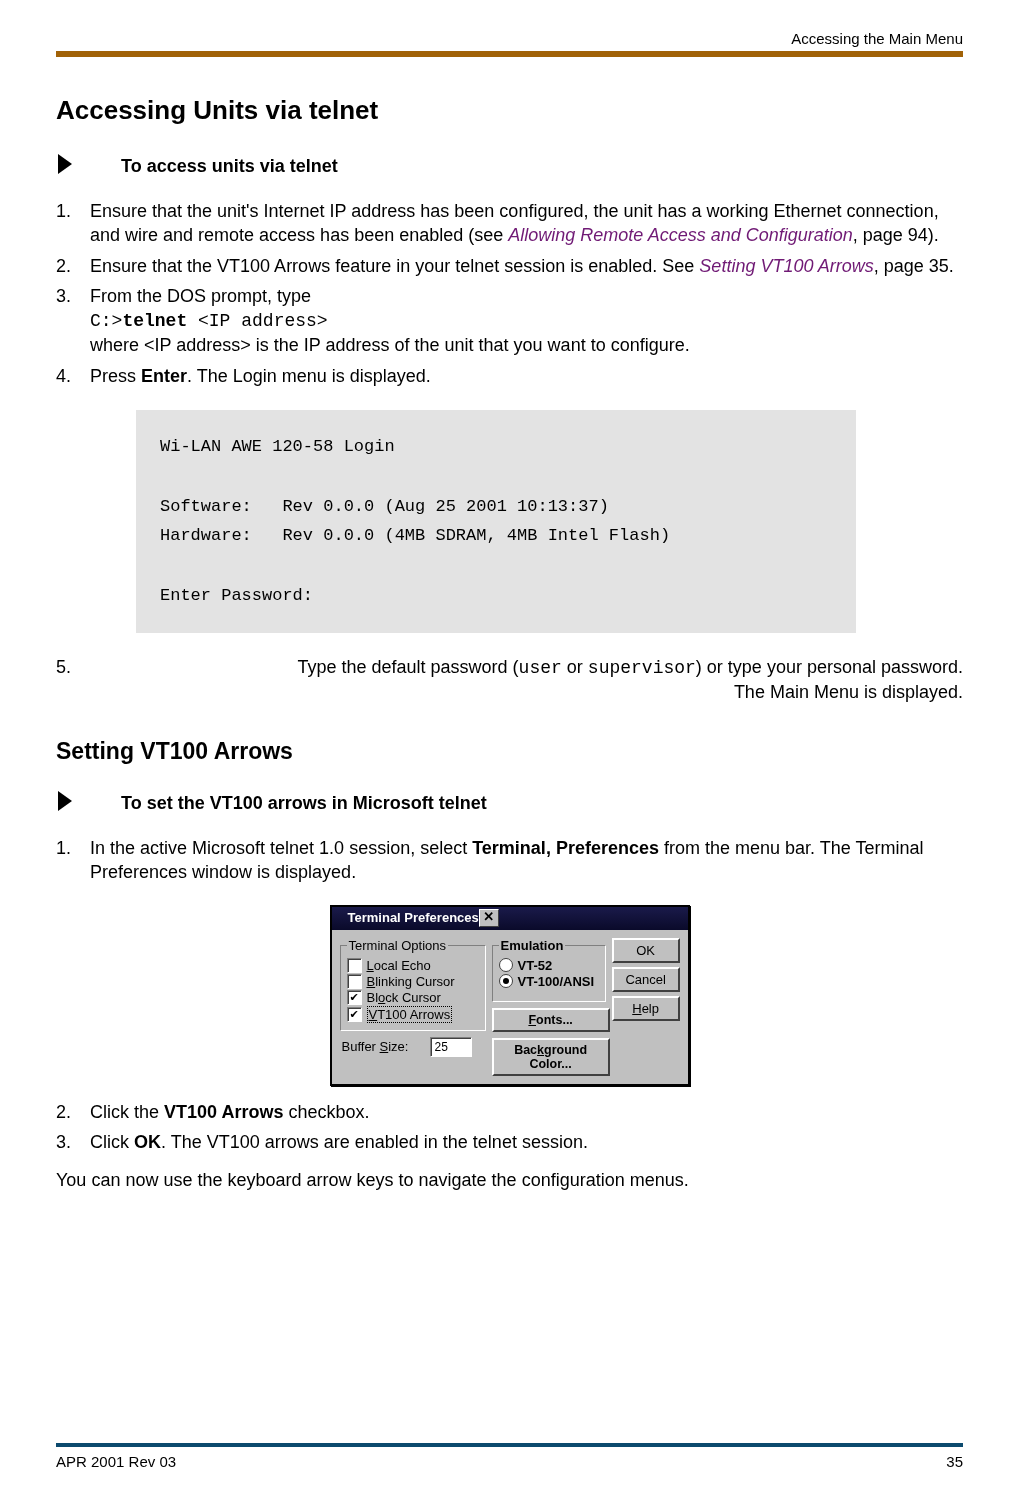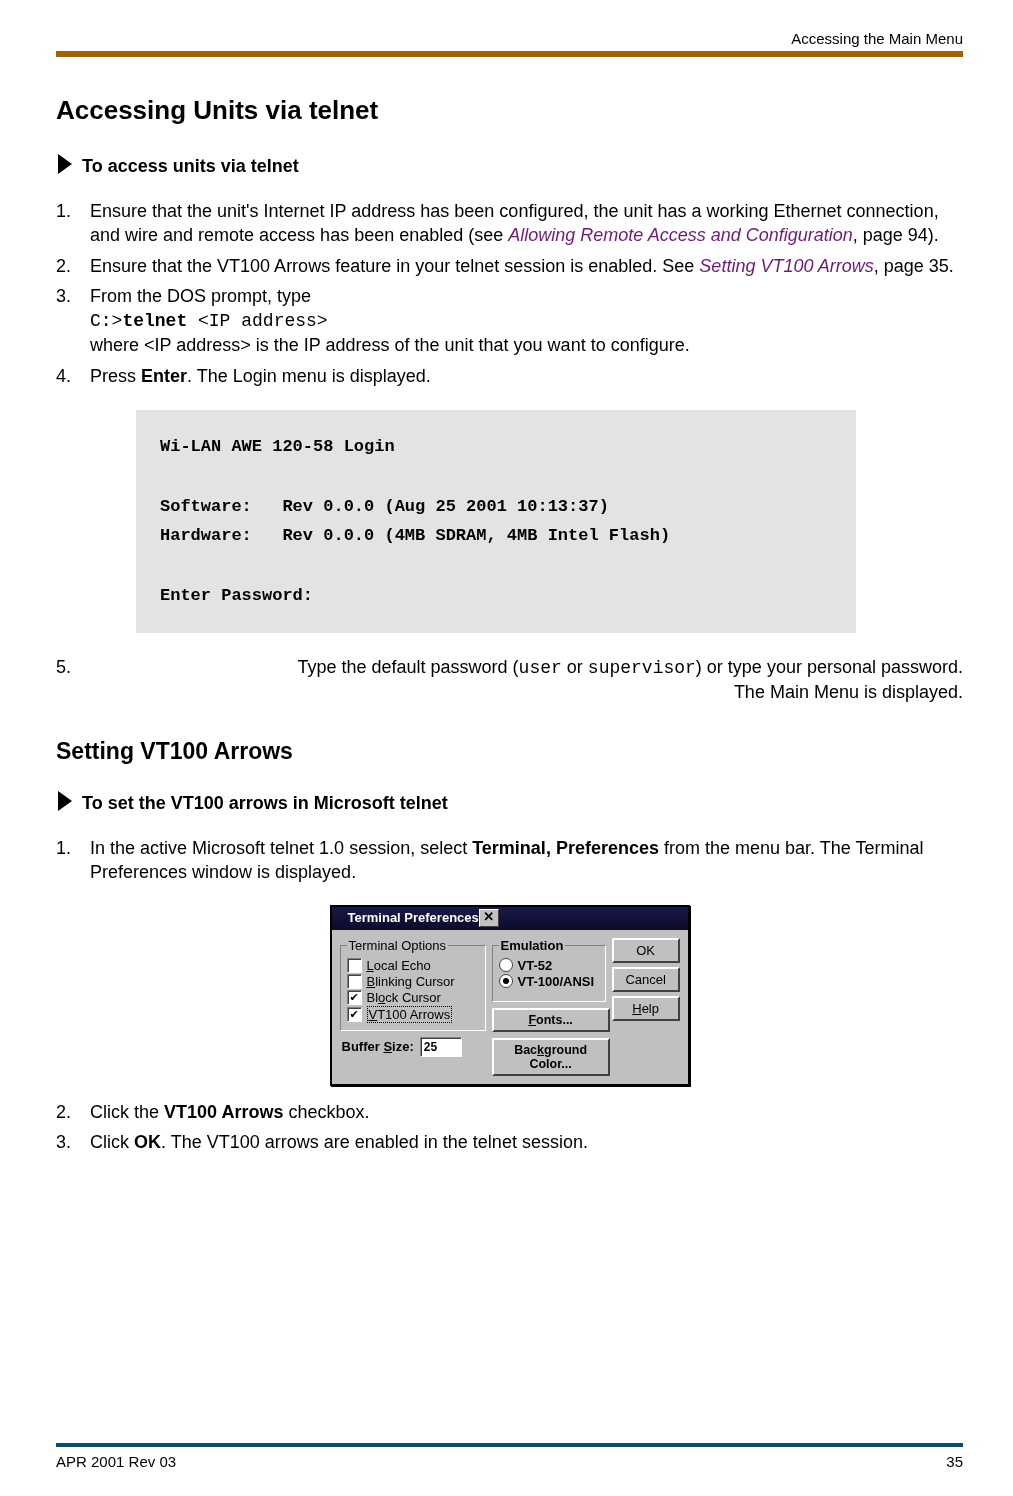--- a/index.html
+++ b/index.html
@@ -45,20 +45,21 @@
     margin: 0 0 20px 0;
   }
   .proc-head .arrow {
     margin-right: 8px;
     flex-shrink: 0;
   }
   .proc-head .label {
     font-family: Arial, Helvetica, sans-serif;
     font-weight: bold;
     font-size: 18px;
+    margin-left: 39px;
   }
   ol.steps {
     list-style: none;
     padding: 0;
     margin: 0;
     counter-reset: step;
   }
   ol.steps > li {
     counter-increment: step;
     position: relative;
@@ -82,21 +83,20 @@
   .codebox {
     background: #e3e3e3;
     margin: 22px 0 22px 80px;
     padding: 22px 24px;
     font-family: "Courier New", monospace;
     font-size: 17px;
     line-height: 1.75;
     white-space: pre;
     width: 720px;
     box-sizing: border-box;
-    font-weight: bold;
   }
   .dialog {
     width: 356px;
     margin: 20px auto 14px auto;
     border: 2px solid #000;
     background: #c0c0c0;
     font-family: "MS Sans Serif", Arial, sans-serif;
     font-size: 13px;
     box-shadow: 1px 1px 0 #000;
   }
@@ -182,21 +182,21 @@
     border-radius: 50%;
     background: #fff;
     display: inline-flex;
     align-items: center;
     justify-content: center;
   }
   .radio .dot {
     width: 6px; height:6px; background:#000; border-radius:50%;
   }
   .underline-first { text-decoration: underline; text-decoration-thickness:1px; }
-  .buf-row { display:flex; align-items:center; gap:6px; margin-top:6px; padding-left:2px;font-weight:bold;}
+  .buf-row { display:flex; align-items:center; gap:22px; margin-top:6px; padding-left:2px;}
   .buf-input {
     width: 34px; height:18px; background:#fff;
     border: 1px solid #808080;
     border-right-color: #fff; border-bottom-color:#fff;
     box-shadow: inset 1px 1px 0 #404040;
     font-size:12px; padding:0 3px; line-height:18px;
   }
   .dotted-sel { border:1px dotted #000; padding:0 1px; }
   .body-text { margin: 14px 0 0 0; line-height:1.35; }
   .footer {
@@ -335,18 +335,19 @@
 
   <ol class="steps" style="counter-reset: step 1;">
     <li>
       <span>Click the </span><b>VT100 Arrows</b><span> checkbox.</span>
     </li>
     <li>
       <span>Click </span><b>OK</b><span>. The VT100 arrows are enabled in the telnet session.</span>
     </li>
   </ol>
 
+  <p class="body-text">You can now use the keyboard arrow keys to navigate the configuration menus.</p>
 
   <div class="footer">
     <span>APR 2001 Rev 03</span>
     <span>35</span>
   </div>
 </div>
 
 </body></html>

